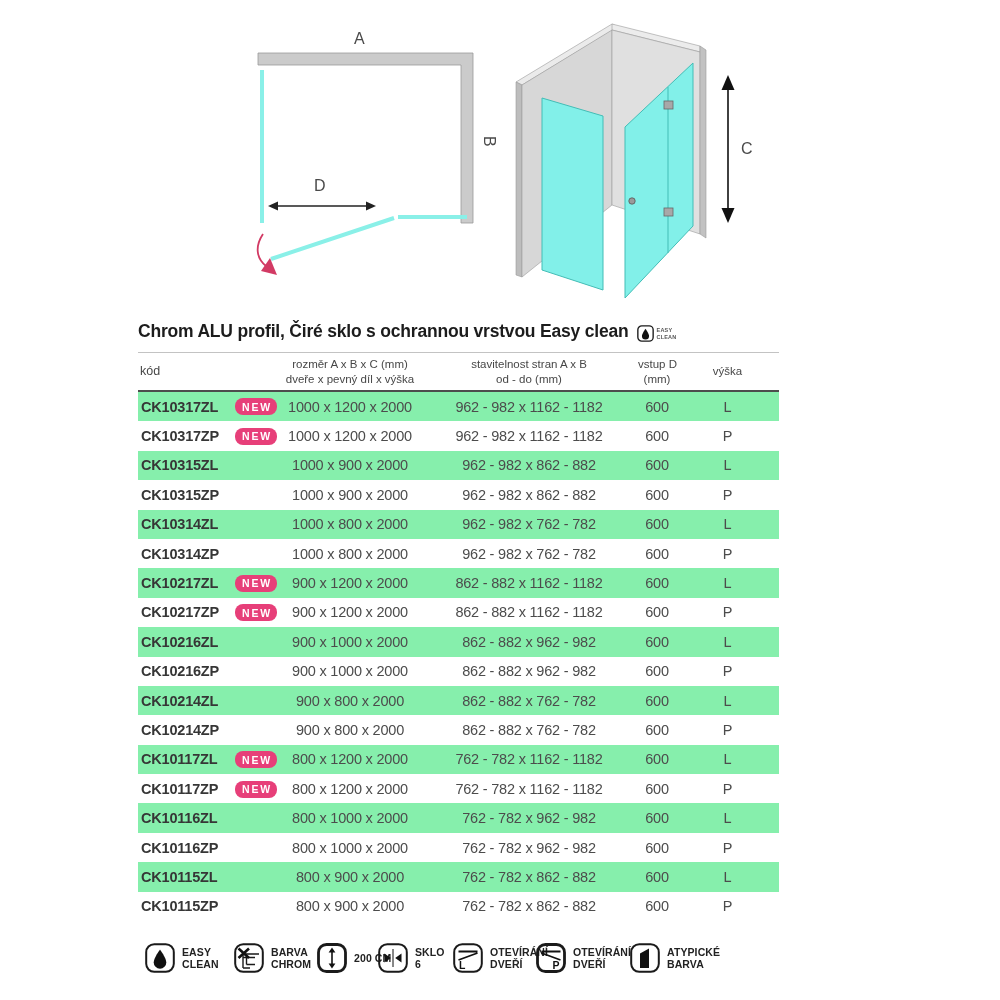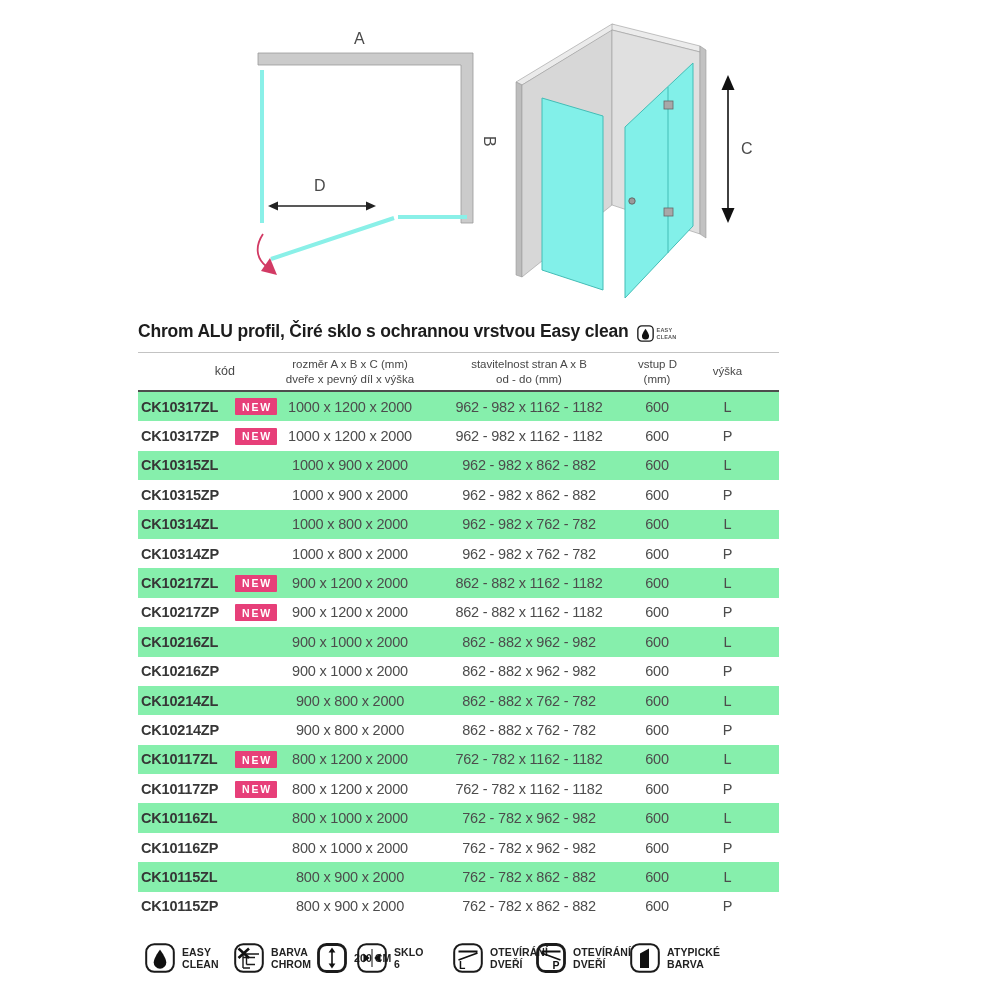--- a/index.html
+++ b/index.html
@@ -12,28 +12,28 @@
   .page-title{font-size:17.5px;font-weight:bold;color:#1c1c1c;letter-spacing:-0.2px;white-space:nowrap;}
   .ec-mini{display:flex;align-items:center;gap:3px;margin-left:3px;}
   .ec-mini-label{font-size:5.5px;line-height:1.15;color:#555;font-weight:bold;letter-spacing:0.2px;}
 
   
   .spec-table{position:absolute;left:138px;top:352px;width:641px;}
   .thead{display:grid;grid-template-columns:97px 45px 140px 218px 38px 1fr;align-items:center;
          border-top:1px solid #c3c3c3;border-bottom:2px solid #4d4d4d;height:37px;}
   .th{font-size:11.5px;color:#474747;text-align:center;line-height:1.3;white-space:nowrap;}
   .th .l2{font-size:11.5px;}
-  .th-kod{text-align:right;padding-left:2px;font-size:12.5px;}
+  .th-kod{text-align:left;padding-left:2px;font-size:12.5px;}
   .row{display:grid;grid-template-columns:97px 45px 140px 218px 38px 1fr;align-items:center;height:29.4px;}
   .row.stripe{background:#86efac;}
   .cell{font-size:14.5px;color:#4c4c4c;text-align:center;white-space:nowrap;letter-spacing:-0.2px;}
   .cell-kod{text-align:left;padding-left:3px;font-weight:bold;color:#363636;}
   .cell-badge{text-align:left;}
   .badge-new{display:inline-block;background:#e73f79;color:#fff;font-size:10.5px;font-weight:bold;
-             letter-spacing:1.8px;padding:3.5px 5px 3px 7px;border-radius:1px;line-height:1;}
+             letter-spacing:1.8px;padding:3.5px 5px 3px 7px;border-radius:8px;line-height:1;}
 
   
   .legend{position:absolute;left:0;top:943px;width:1000px;height:40px;}
   .legend-item{position:absolute;display:flex;align-items:center;gap:7px;}
   .legend-label{font-size:10.5px;line-height:1.15;color:#222;font-weight:bold;letter-spacing:0.1px;white-space:nowrap;}
 
   svg text{font-family:"Liberation Sans",sans-serif;}
   .dim-label{font-size:16px;fill:#4a4a4a;}
 </style>
 </head>
@@ -313,21 +313,21 @@
         <line x1="15" y1="8" x2="15" y2="22" stroke="#111" stroke-width="1.6"></line>
         <polygon points="15,4.5 11.6,9.5 18.4,9.5" fill="#111"></polygon>
         <polygon points="15,25.5 11.6,20.5 18.4,20.5" fill="#111"></polygon>
       </svg>
       <span class="legend-label">
         <div>200 CM</div>
           <div></div>
       </span>
     </div>
 
-    <div class="legend-item" style="left:357px;">
+    <div class="legend-item" style="left:378px;">
       <svg width="30" height="30" viewBox="0 0 30 30">
         <rect x="1.2" y="1.2" width="27.6" height="27.6" rx="8" fill="none" stroke="#1a1a1a" stroke-width="2"></rect>
         <line x1="15" y1="6" x2="15" y2="24" stroke="#111" stroke-width="1"></line>
         <polygon points="6.5,10.5 6.5,19.5 12.8,15" fill="#111"></polygon>
         <polygon points="23.5,10.5 23.5,19.5 17.2,15" fill="#111"></polygon>
       </svg>
       <span class="legend-label">
         <div>SKLO</div>
           <div>6</div>
       </span>

